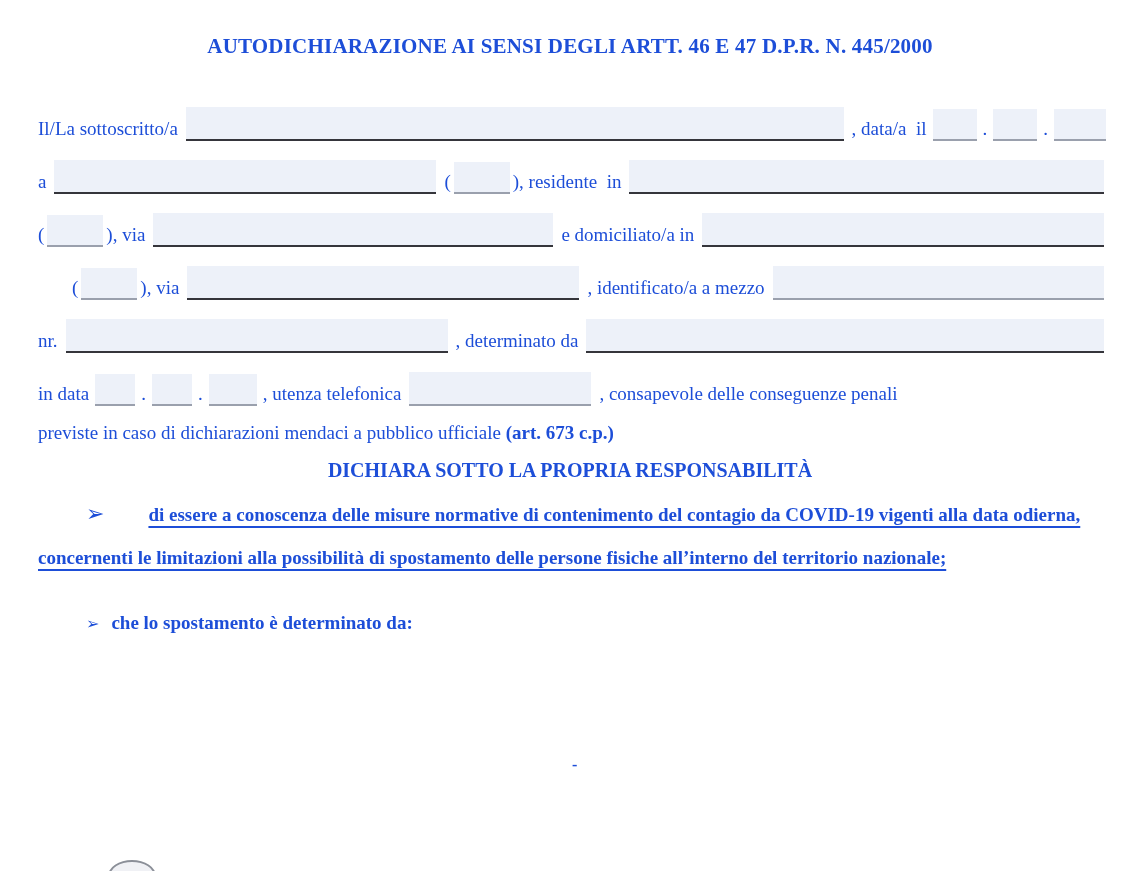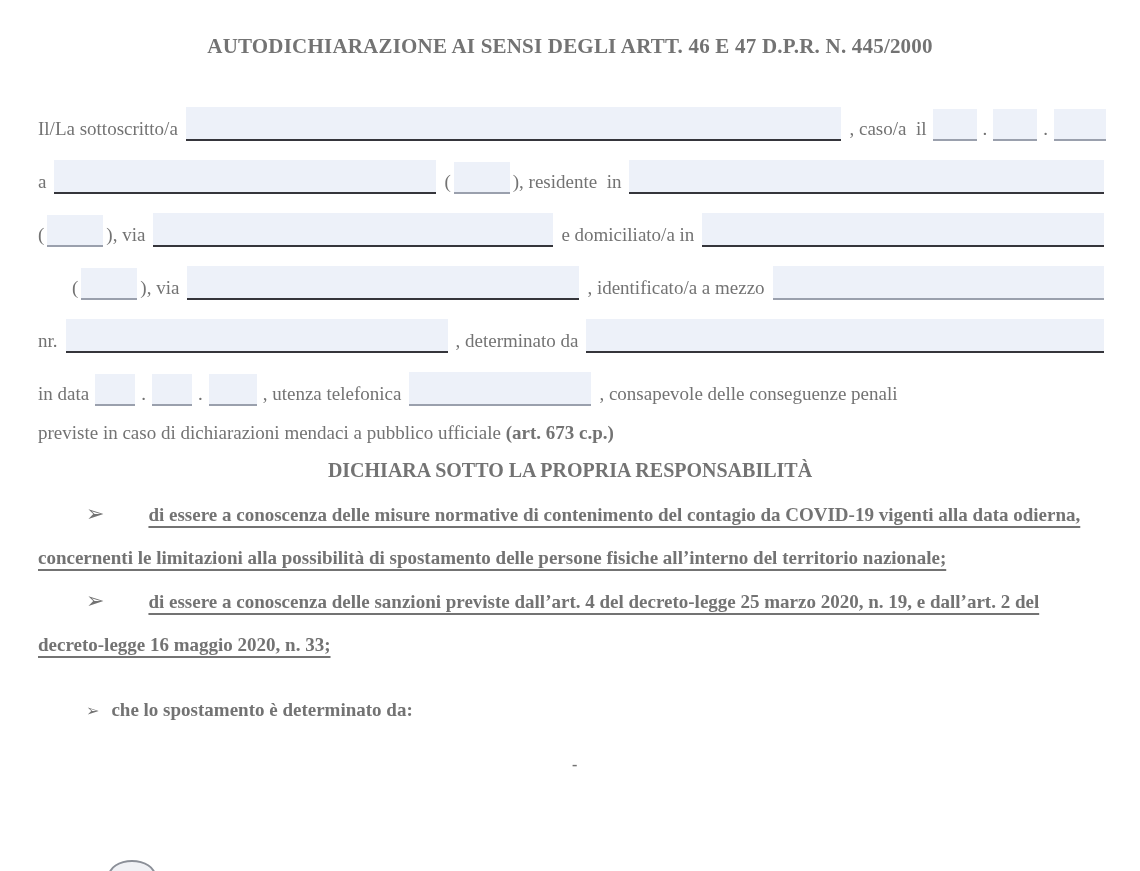--- a/index.html
+++ b/index.html
@@ -1,21 +1,21 @@
 <!DOCTYPE html>
 <html><head>
 <meta charset="utf-8">
 <style>
   html,body{margin:0;padding:0;background:#fff;}
   .page{
     position:relative;
     width:1140px;height:871px;
     background:#ffffff;
     overflow:hidden;
-    color:#737373;
+    color:#1d4ed8;
     font-family:"Liberation Serif", serif;
     font-size:19px;
   }
   .doc-title{
     margin:34px 0 0 0;
     text-align:center;
     font-size:21px;
     font-weight:bold;
     letter-spacing:.2px;
   }
@@ -96,21 +96,21 @@
 
 <div class="page">
 
   <h1 class="doc-title">AUTODICHIARAZIONE AI SENSI DEGLI ARTT. 46 E 47 D.P.R. N. 445/2000</h1>
 
   <div class="form">
 
     <div class="fline">
       <span class="lbl">Il/La sottoscritto/a</span>
       <div class="fld grow"></div>
-      <span class="lbl">, caso/a  il</span>
+      <span class="lbl">, data/a  il</span>
       <div class="dfld"></div>
       <span class="lbl">.</span>
       <div class="dfld"></div>
       <span class="lbl">.</span>
       <div class="dfld wide"></div>
     </div>
 
     <div class="fline">
       <span class="lbl">a</span>
       <div class="fld" style="width:382px"></div>
@@ -161,21 +161,20 @@
 
   <p class="line7"><span>previste in caso di dichiarazioni mendaci a pubblico ufficiale </span><span class="bold">(art. 673 c.p.)</span></p>
 
   <h2 class="decl-heading">DICHIARA SOTTO LA PROPRIA RESPONSABILITÀ</h2>
 
   <div class="bullets">
 
     <p class="bullet first"><span class="arrow">➢</span><span class="tab"></span><span class="btext">di essere a conoscenza delle misure normative di contenimento del contagio da COVID-19 vigenti alla data odierna, concernenti le limitazioni alla possibilità di spostamento delle persone fisiche all’interno del territorio nazionale;</span></p>
 
 
-    <p class="bullet"><span class="arrow">➢</span><span class="tab"></span><span class="btext">di essere a conoscenza delle sanzioni previste dall’art. 4 del decreto-legge 25 marzo 2020, n. 19, e dall’art. 2 del decreto-legge 16 maggio 2020, n. 33;</span></p>
 
     <p class="bullet no-underline"><span class="arrow">➢</span><span class="tab"></span><span class="btext">che lo spostamento è determinato da:</span></p>
 
   </div>
 
   <span class="stray-dash">-</span>
 
   <div class="radio-partial"></div>
 
 </div>

